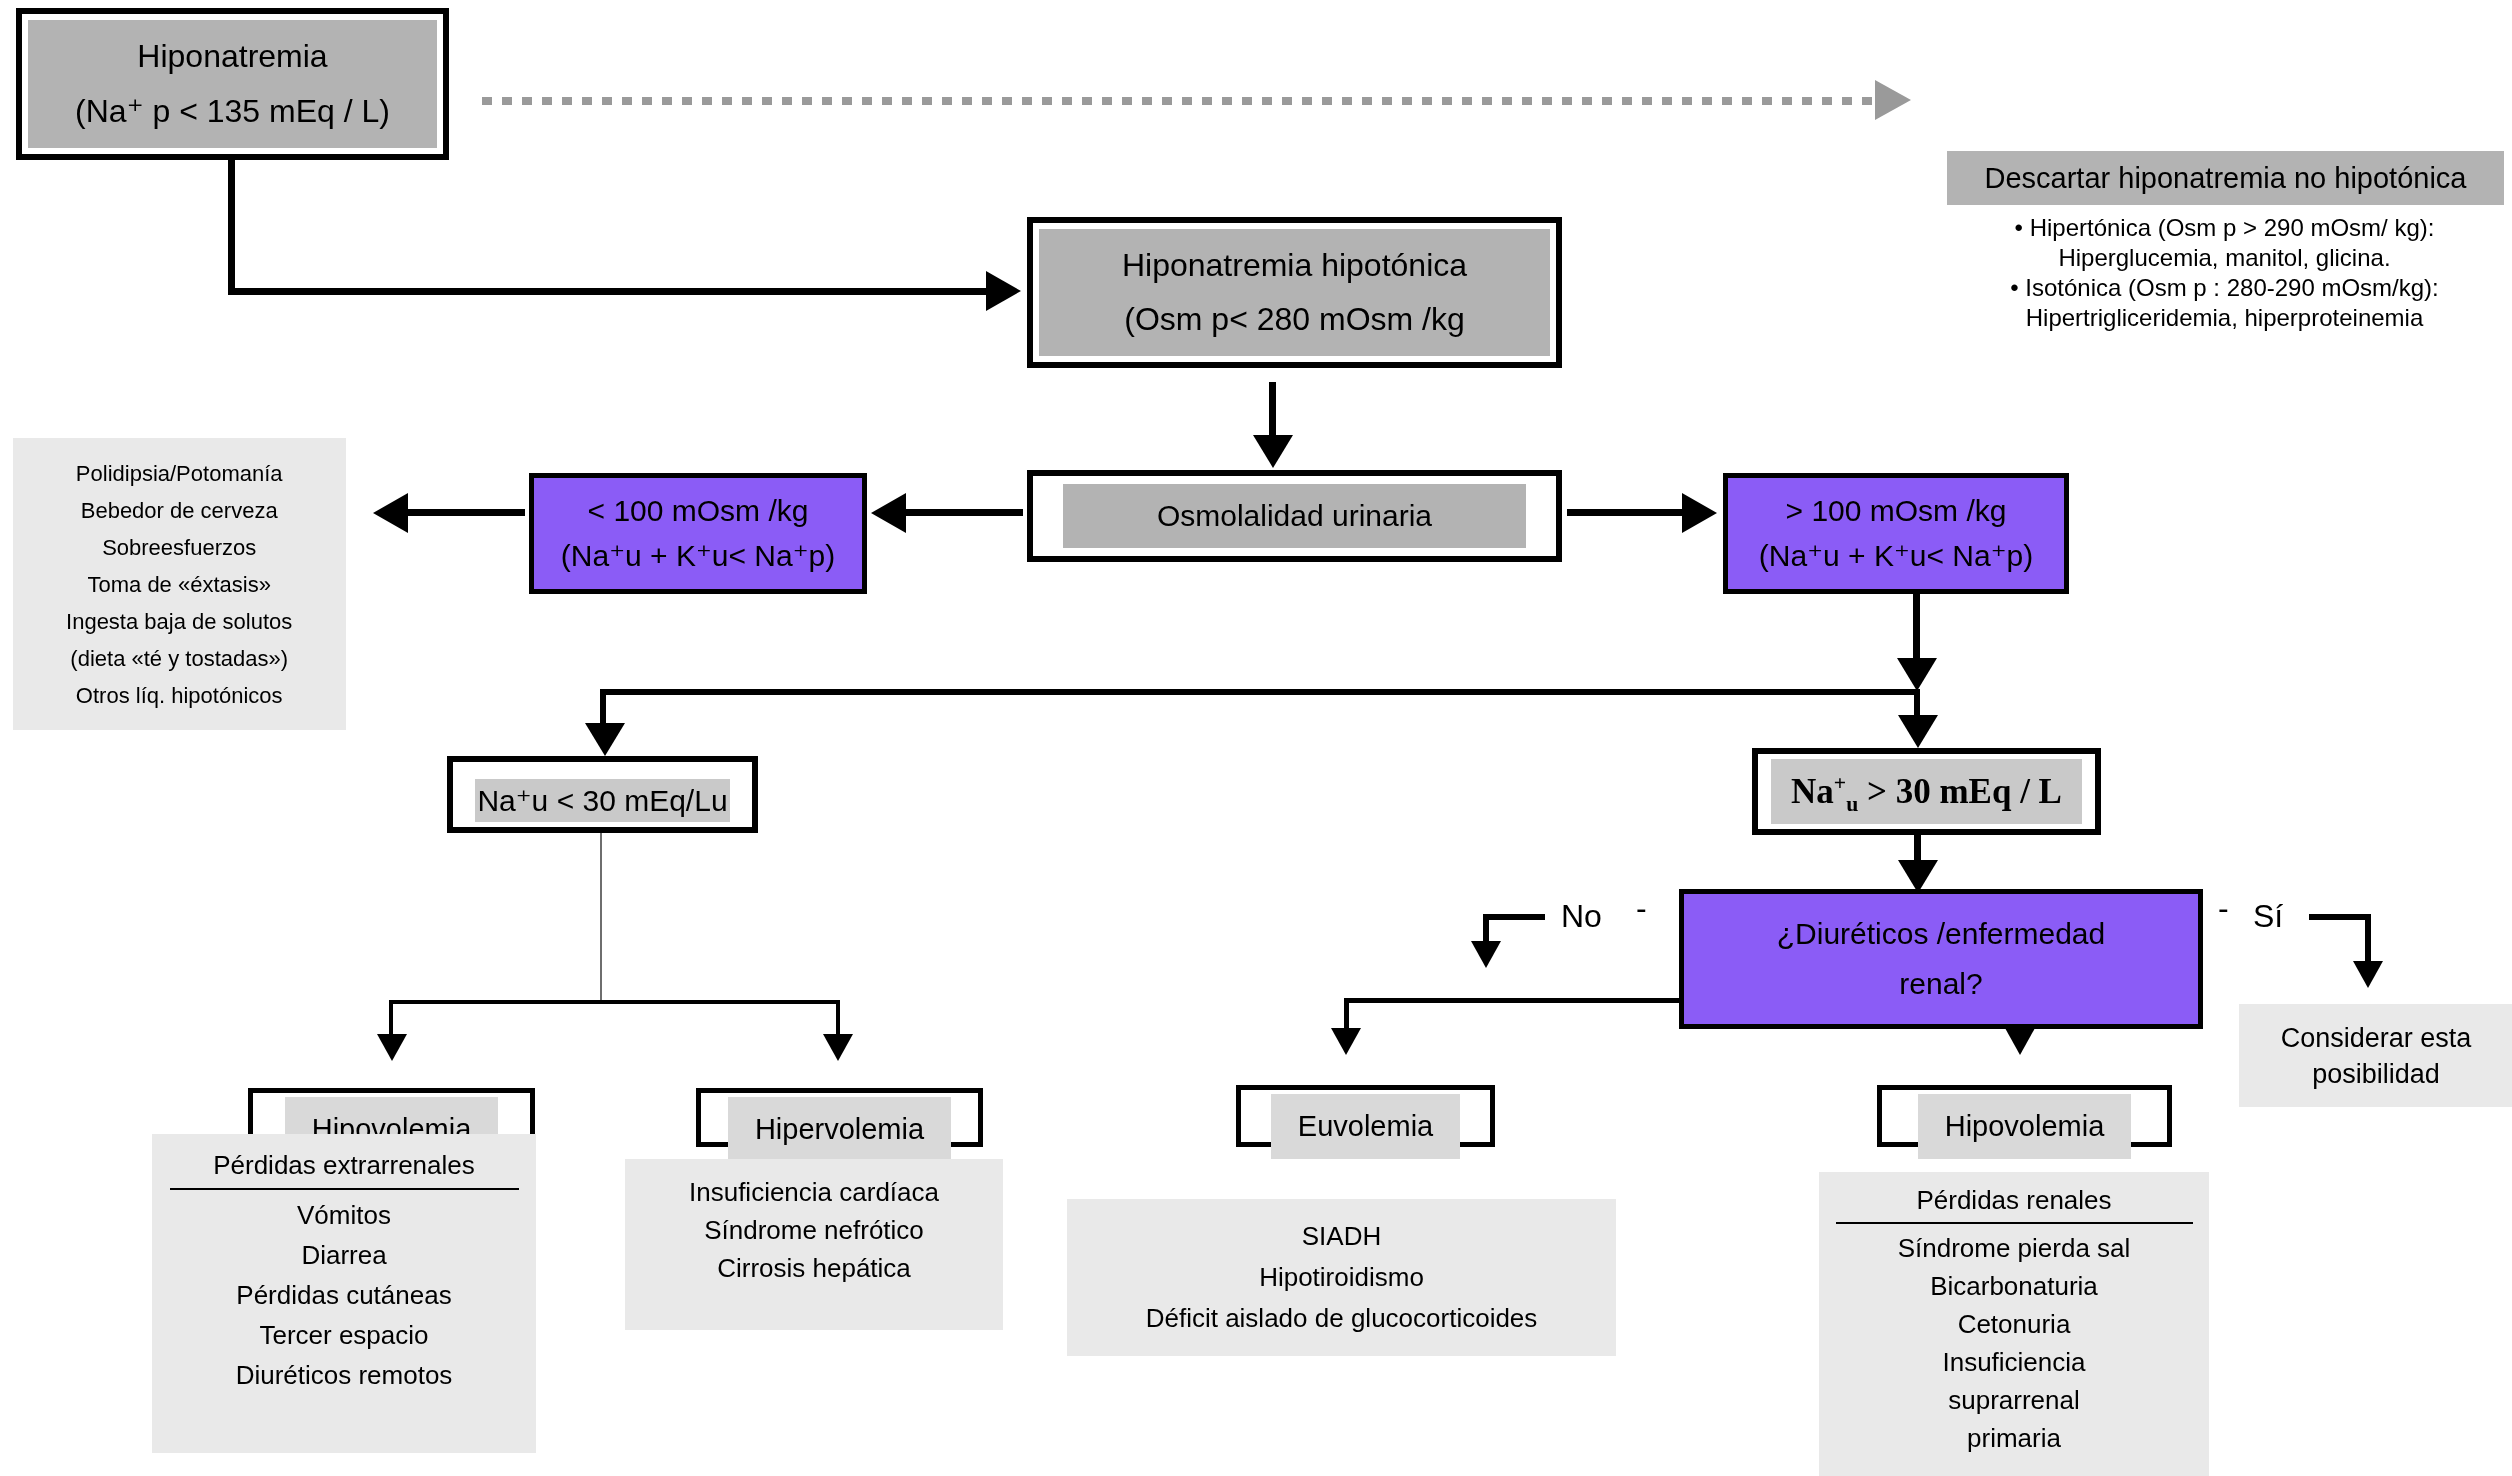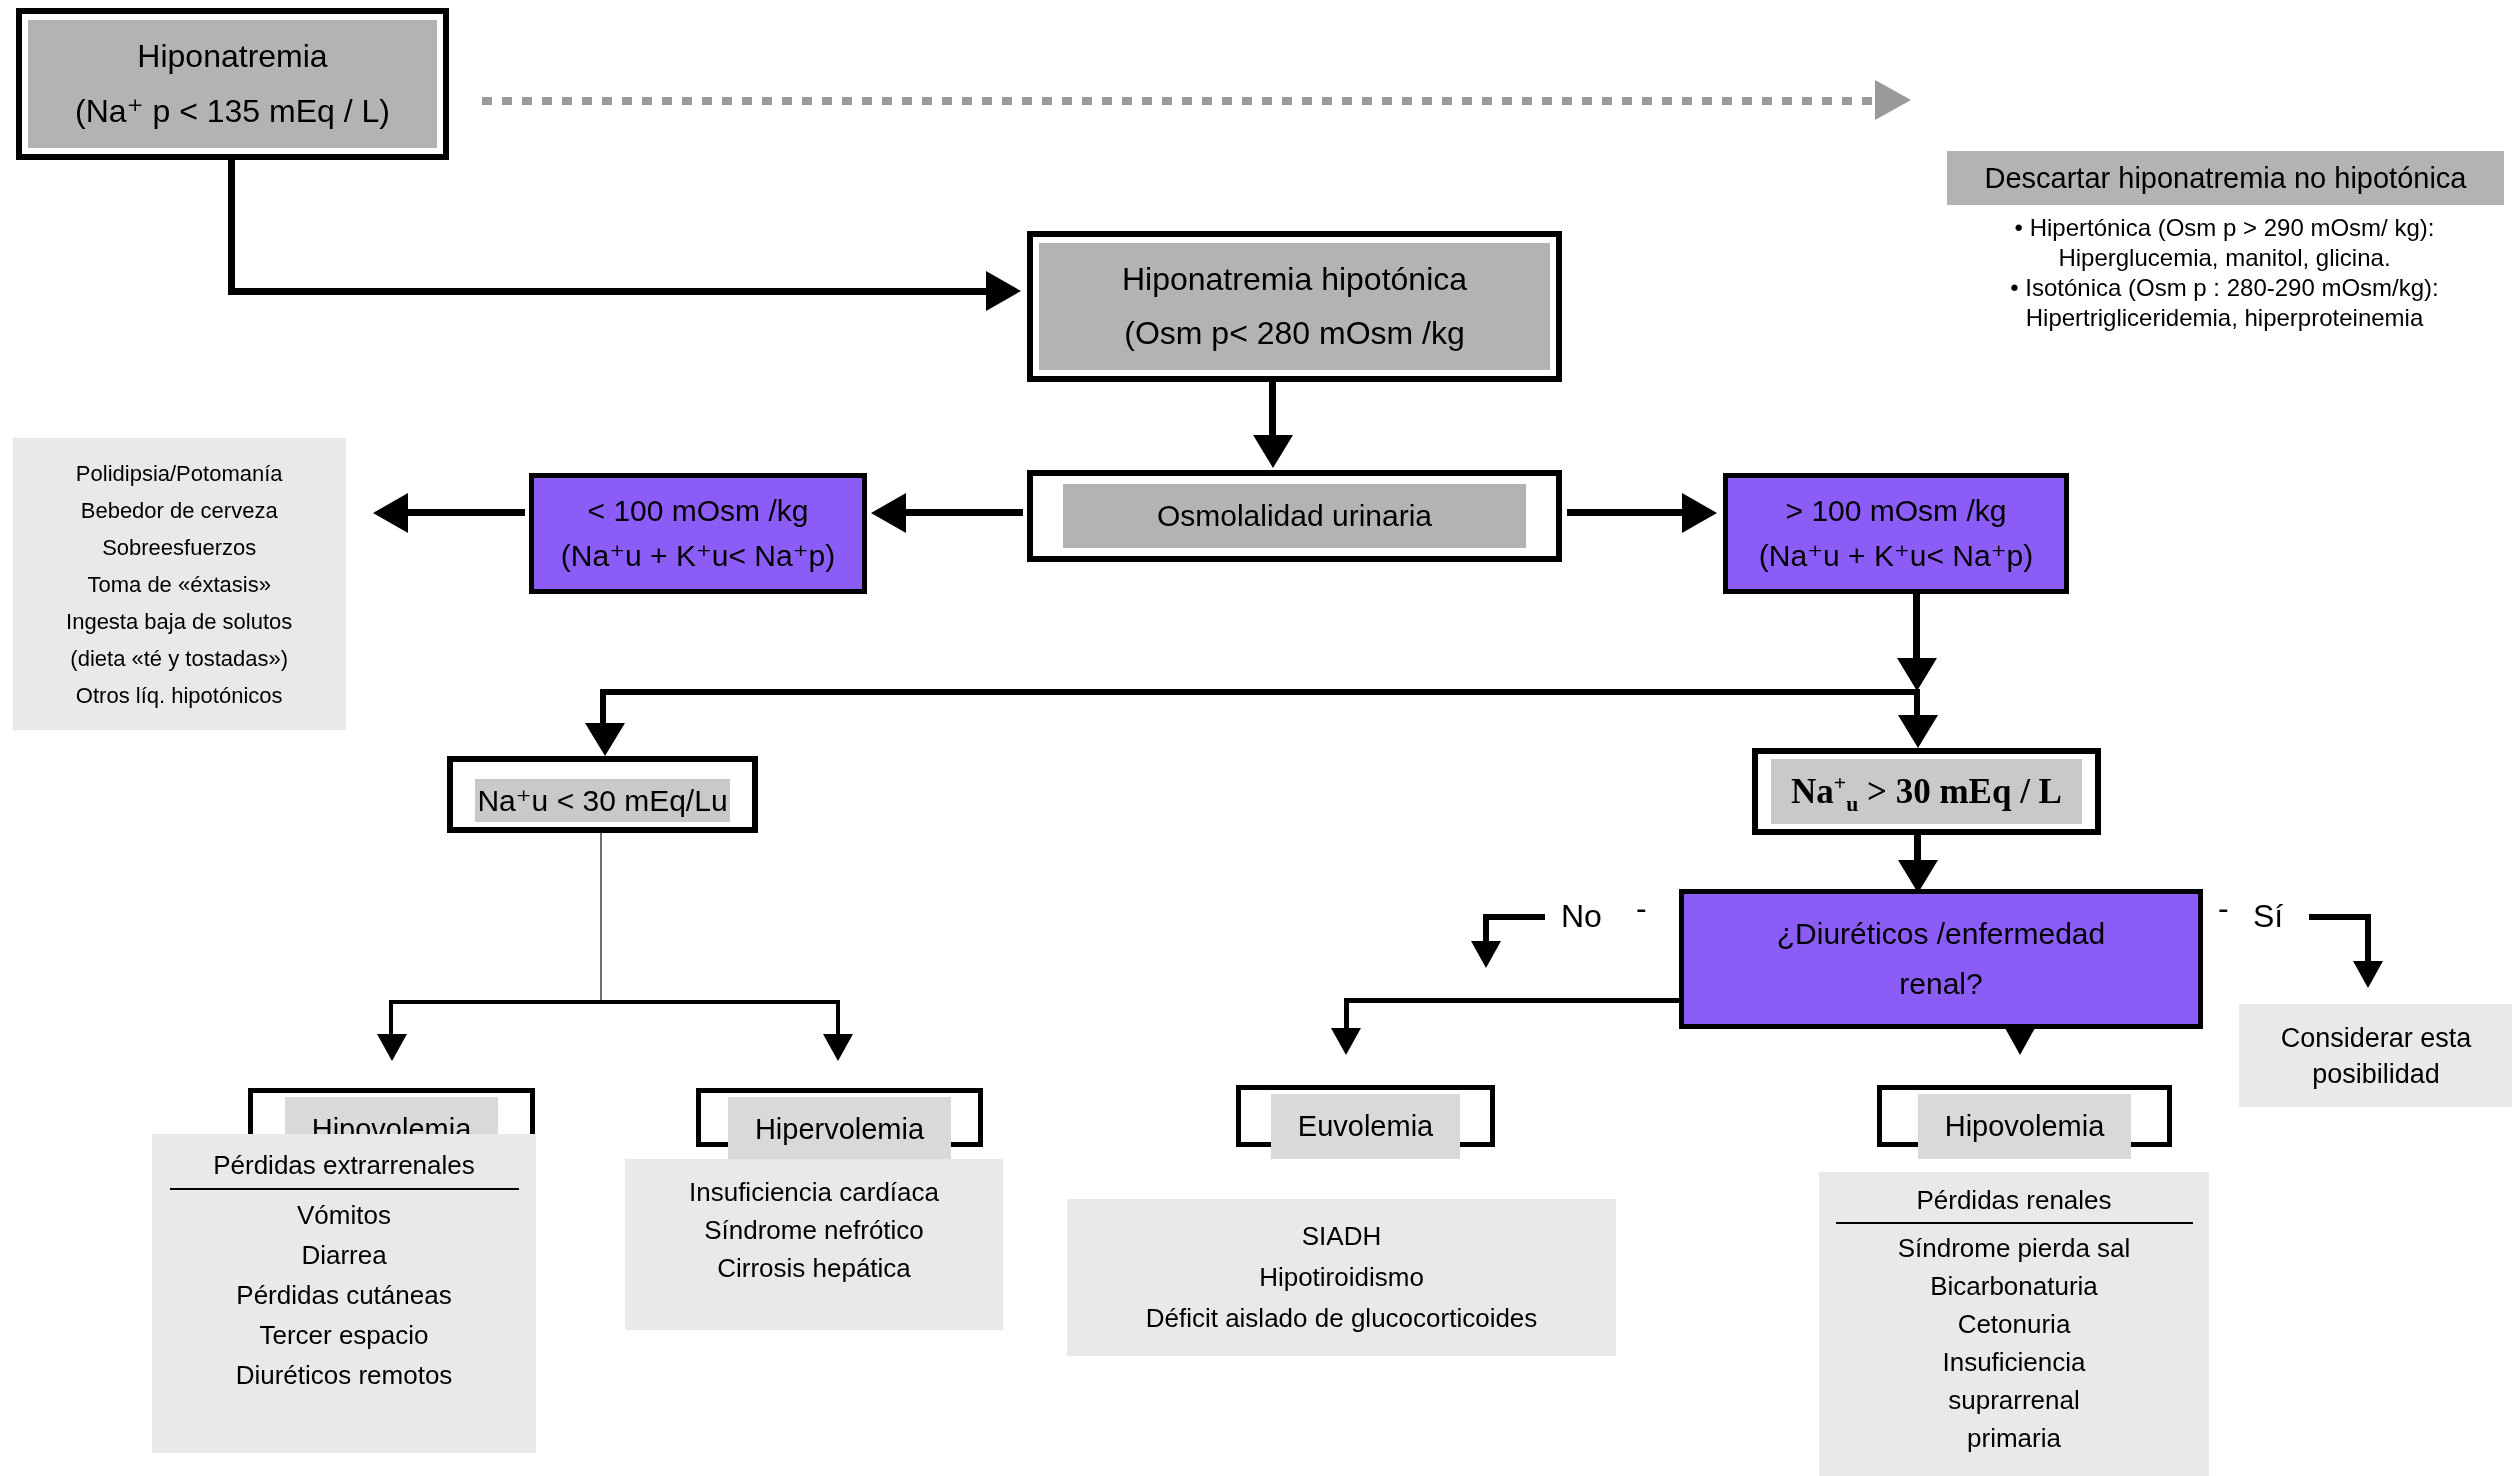--- a/index.html
+++ b/index.html
@@ -106,21 +106,21 @@
   <div class="abs" style="left:1947px;top:151px;width:557px;height:54px;background:#b3b3b3;display:flex;align-items:center;justify-content:center;font-size:29px;">
     <span>Descartar hiponatremia no hipotónica</span>
   </div>
   <div class="abs" style="left:1936px;top:213px;width:577px;text-align:center;font-size:24px;line-height:30px;">
     <div>• Hipertónica (Osm p &gt; 290 mOsm/ kg):</div>
     <div>Hiperglucemia, manitol, glicina.</div>
     <div>• Isotónica (Osm p : 280-290 mOsm/kg):</div>
     <div>Hipertrigliceridemia, hiperproteinemia</div>
   </div>
 
-  <div class="node" style="left:1027px;top:231px;width:535px;height:151px;">
+  <div class="node" style="left:1027px;top:217px;width:535px;height:151px;">
     <div class="gfill f40">
       <div>Hiponatremia hipotónica</div>
       <div>(Osm p&lt; 280 mOsm /kg</div>
     </div>
   </div>
 
   <div class="node" style="left:1027px;top:470px;width:535px;height:92px;padding:8px 30px;">
     <div class="gfill f38">
       <div>Osmolalidad urinaria</div>
     </div>

